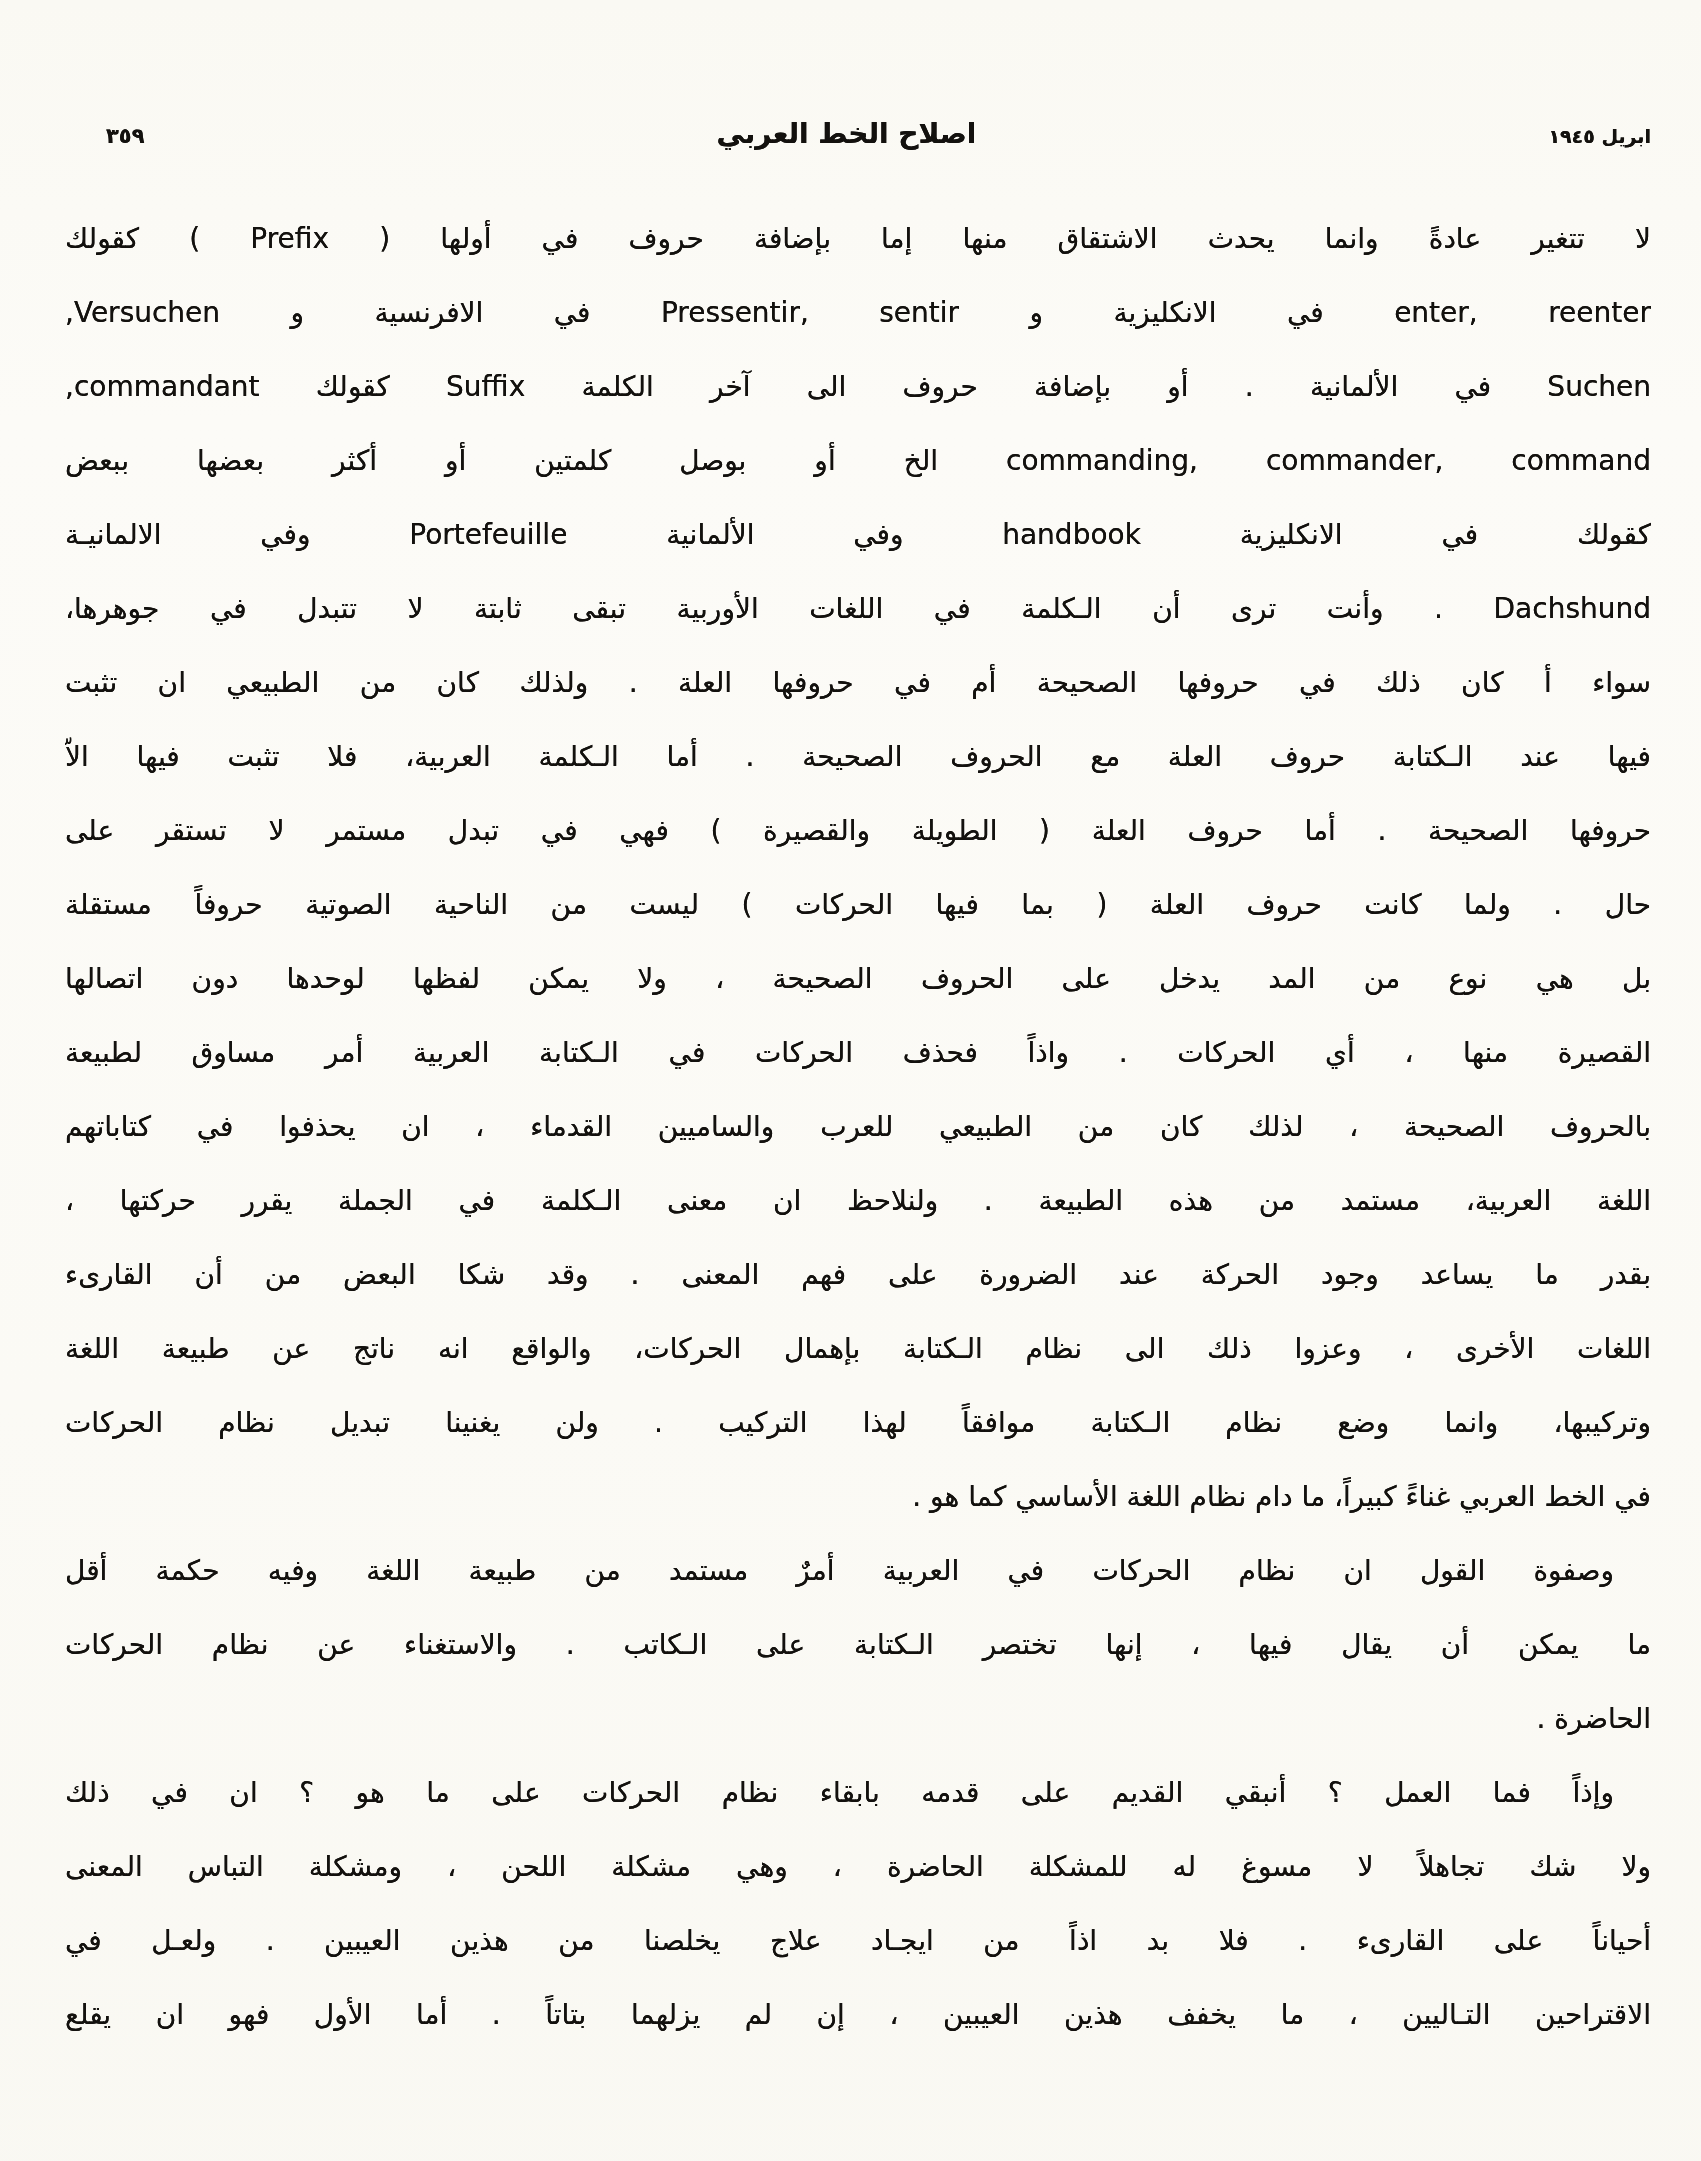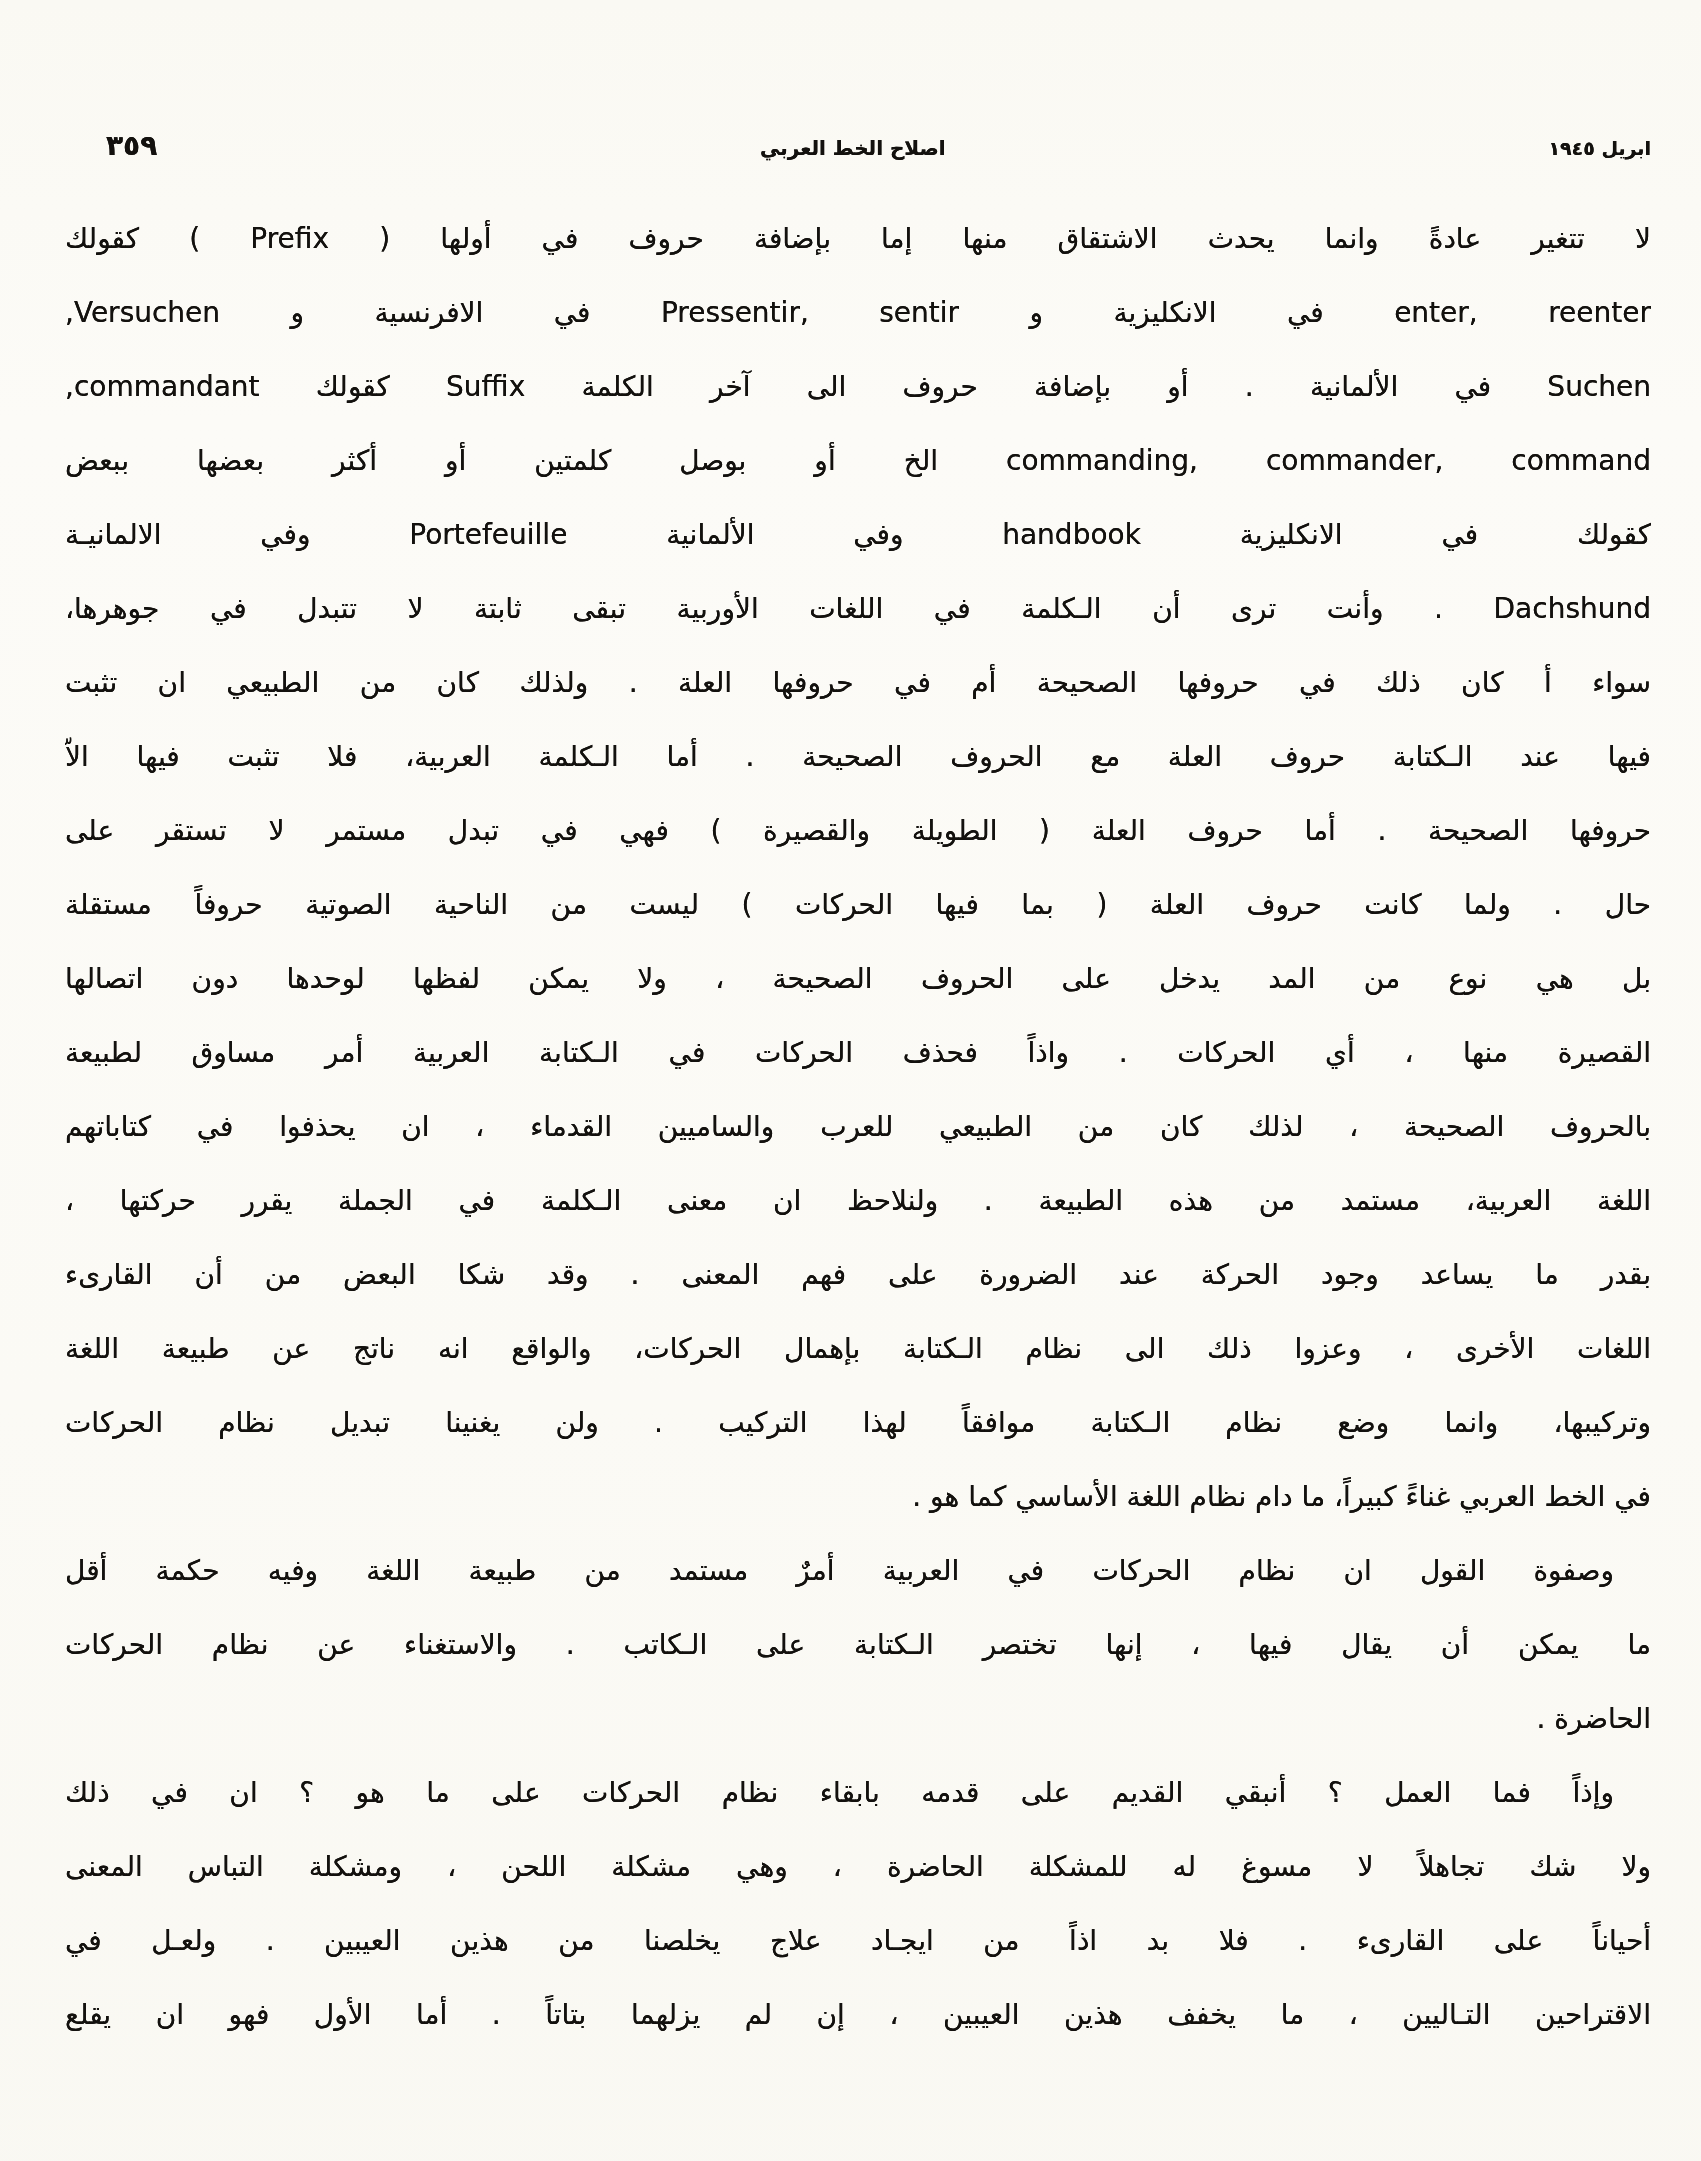--- a/index.html
+++ b/index.html
@@ -31,22 +31,22 @@
     right: 51px;
     left: 65px;
     direction: rtl;
     display: flex;
     justify-content: space-between;
     align-items: baseline;
     font-weight: bold;
     text-shadow: 0 0 0.4px currentColor;
   }
   .header .date  { font-size: 19px; letter-spacing: 0.4px; }
-  .header .title { font-size: 20px; margin-top: 19px; }
-  .header .pagenum { font-size: 28px; padding-left: 41px; }
+  .header .title { font-size: 28px; }
+  .header .pagenum { font-size: 21px; padding-left: 41px; }
 
   .body-text {
     position: absolute;
     top: 202px;
     right: 51px;
     left: 65px;
     direction: rtl;
     font-size: 28px;
     text-shadow: 0 0 0.4px currentColor;
   }

